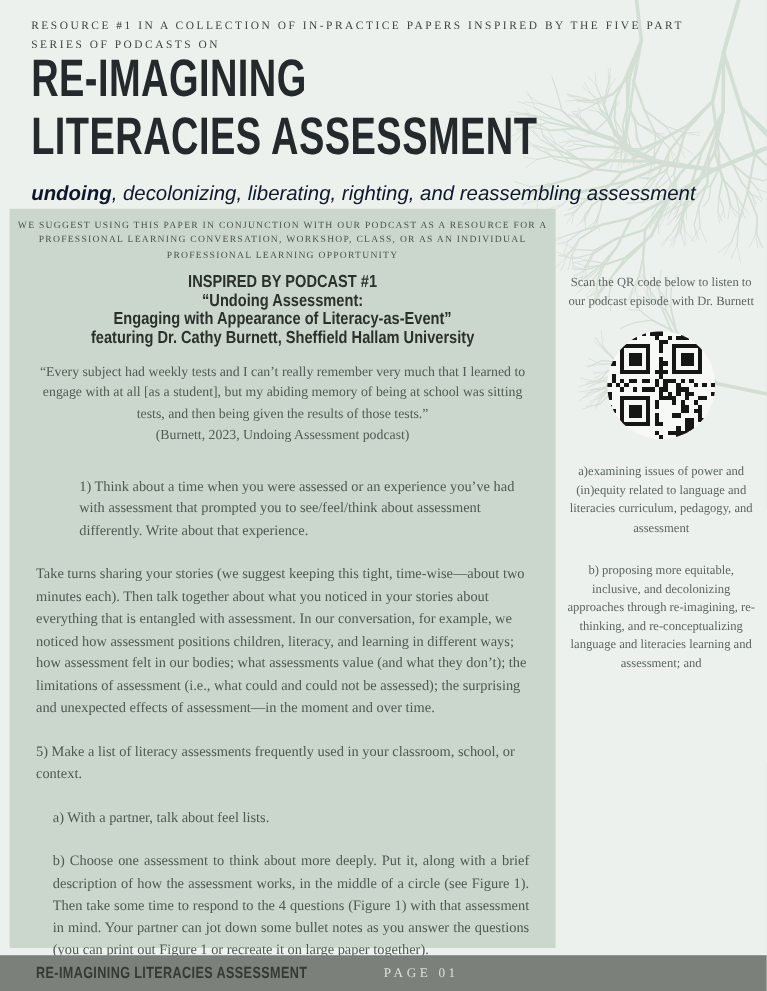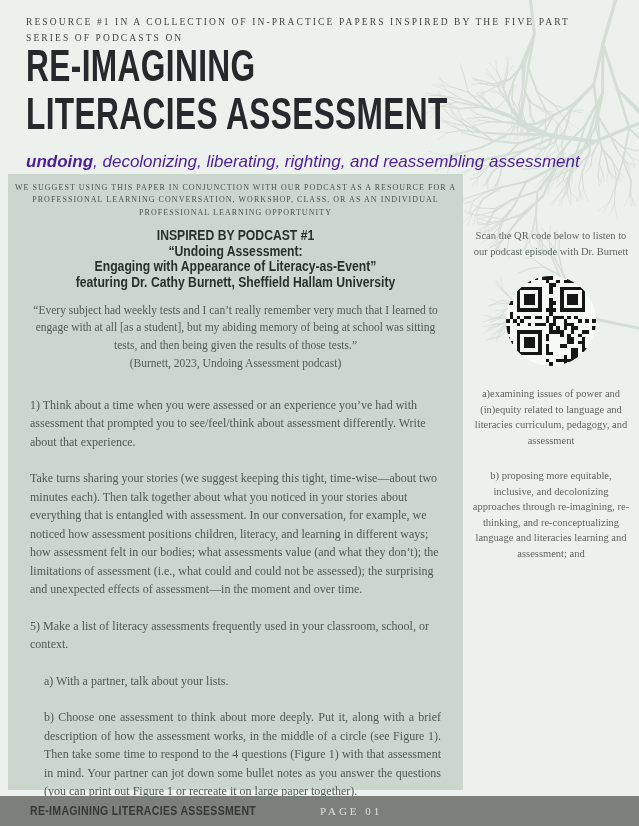--- a/index.html
+++ b/index.html
@@ -28,21 +28,21 @@
   .title{
     left:26px;top:42px;white-space:nowrap;
     font:700 44px/1.09 "Liberation Sans",sans-serif;
     color:var(--ink);
     transform:scaleX(.72);transform-origin:0 0;
     letter-spacing:.5px;
   }
   .subtitle{
     left:26px;top:152px;
     font:italic 17px/1.2 "Liberation Sans",sans-serif;
-    color:#4c1d95;
+    color:#0f172a;
   }
   .subtitle b{font-weight:700;}
 
   .panel{
     left:8px;top:174px;width:455px;height:616px;
     background:var(--panel_green);box-sizing:border-box;
   }
   .usage{
     margin:8px auto 0;width:442px;
     font:8px/1.55 "Liberation Serif",serif;
@@ -56,21 +56,21 @@
   .quote{
     width:424px;margin:11px auto 0;text-align:center;
     font:11.5px/17.5px "Liberation Serif",serif;color:#4f5b54;
   }
   .citation{margin-top:1px;}
   .bodytext{padding:0 22px;}
   .para{
     margin:18px 0 0;
     font:12px/18.5px "Liberation Serif",serif;color:var(--body_ink);
   }
-  .para.first{margin-top:23px;}
+  .para.first{margin-top:23px;margin-left:36px;}
   .indent{padding-left:14px;}
   .justify{text-align:justify;}
   .continued{
     margin:15px 0 0 14px;color:#39413a;
     font:700 10.5px/1 "Liberation Sans",sans-serif;
     transform:scaleX(.8);transform-origin:0 50%;
   }
 
   .sidebar{
     left:471px;top:228px;width:160px;text-align:center;
@@ -878,21 +878,21 @@
 
   <div class="quote">
     <div>“Every subject had weekly tests and I can’t really remember very much that I learned to engage with at all [as a student], but my abiding memory of being at school was sitting tests, and then being given the results of those tests.”</div>
     <div class="citation">(Burnett, 2023, Undoing Assessment podcast)</div>
   </div>
 
   <div class="bodytext">
     <p class="para first">1) Think about a time when you were assessed or an experience you’ve had with assessment that prompted you to see/feel/think about assessment differently. Write about that experience.</p>
     <p class="para">Take turns sharing your stories (we suggest keeping this tight, time-wise—about two minutes each). Then talk together about what you noticed in your stories about everything that is entangled with assessment. In our conversation, for example, we noticed how assessment positions children, literacy, and learning in different ways; how assessment felt in our bodies; what assessments value (and what they don’t); the limitations of assessment (i.e., what could and could not be assessed); the surprising and unexpected effects of assessment—in the moment and over time.</p>
     <p class="para">5) Make a list of literacy assessments frequently used in your classroom, school, or context.</p>
-    <p class="para indent">a) With a partner, talk about your lists.</p>
+    <p class="para indent">a) With a partner, talk about feel lists.</p>
     <p class="para indent justify">b) Choose one assessment to think about more deeply. Put it, along with a brief description of how the assessment works, in the middle of a circle (see Figure 1). Then take some time to respond to the 4 questions (Figure 1) with that assessment in mind. Your partner can jot down some bullet notes as you answer the questions (you can print out Figure 1 or recreate it on large paper together).</p>
     <div class="continued">[continued on next page]</div>
   </div>
 </div>
 
 <div class="layer sidebar">
   <div>Scan the QR code below to listen to our podcast episode with Dr. Burnett</div>
   <div class="qr-wrap" id="qr"><svg width="90" height="90" viewBox="0 0 25 25" shape-rendering="crispEdges">
         <defs>
           <clipPath id="qclip">

